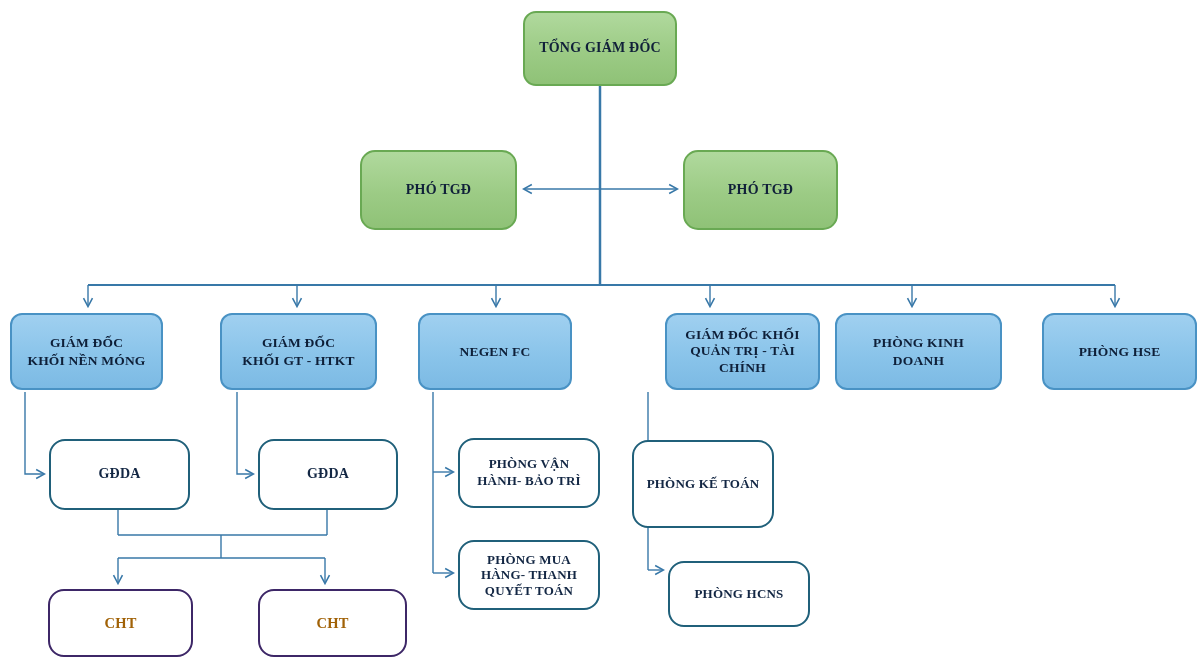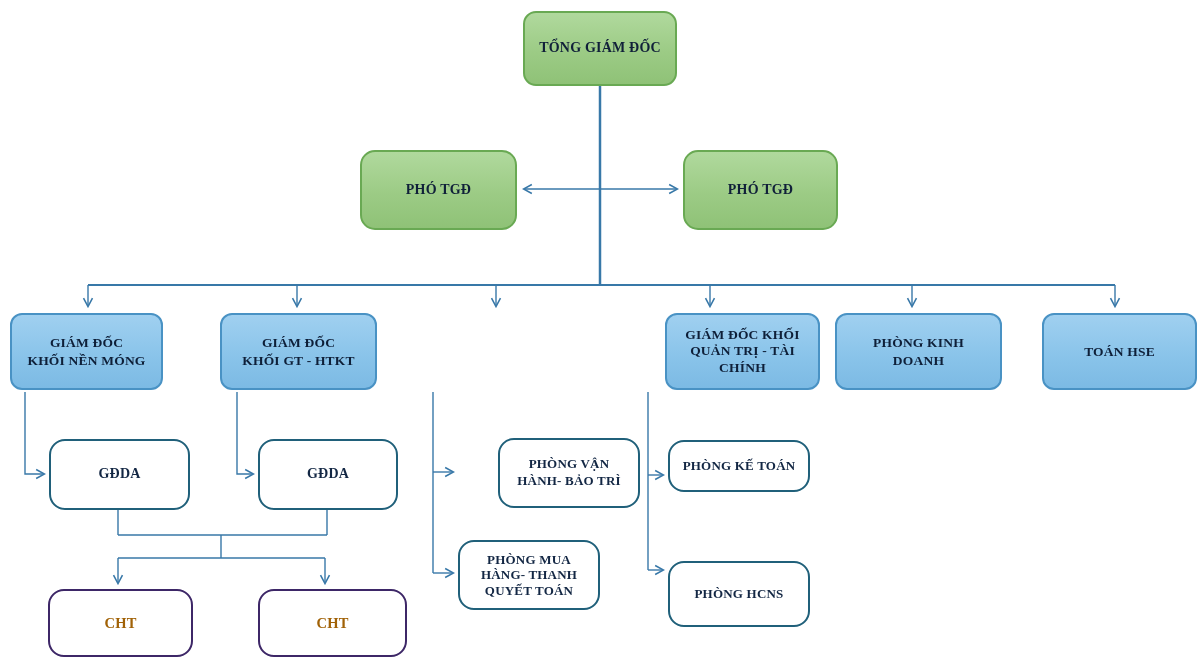--- a/index.html
+++ b/index.html
@@ -95,32 +95,33 @@
 
   <div class="node green" style="left:523px;top:11px;width:154px;height:75px;">TỔNG GIÁM ĐỐC</div>
 
   <div class="node green" style="left:360px;top:150px;width:157px;height:80px;border-radius:15px;">PHÓ TGĐ</div>
   <div class="node green" style="left:683px;top:150px;width:155px;height:80px;border-radius:15px;">PHÓ TGĐ</div>
 
   <div class="node blue" style="left:10px;top:313px;width:153px;height:77px;">GIÁM ĐỐC
 KHỐI NỀN MÓNG</div>
   <div class="node blue" style="left:220px;top:313px;width:157px;height:77px;">GIÁM ĐỐC
 KHỐI GT - HTKT</div>
+  <div class="node blue" style="left:418px;top:313px;width:154px;height:77px;">NEGEN FC</div>
   <div class="node blue" style="left:633px;top:313px;width:155px;height:77px;line-height:1.2;margin-left:32px;">GIÁM ĐỐC KHỐI
 QUẢN TRỊ - TÀI
 CHÍNH</div>
   <div class="node blue" style="left:835px;top:313px;width:167px;height:77px;">PHÒNG KINH
 DOANH</div>
-  <div class="node blue" style="left:1042px;top:313px;width:155px;height:77px;">TOÁN HSE</div>
+  <div class="node blue" style="left:1042px;top:313px;width:155px;height:77px;">PHÒNG HSE</div>
 
   <div class="node white-teal" style="left:49px;top:439px;width:141px;height:71px;font-size:14px;">GĐDA</div>
   <div class="node white-teal" style="left:258px;top:439px;width:140px;height:71px;font-size:14px;">GĐDA</div>
-  <div class="node white-teal" style="left:458px;top:438px;width:142px;height:70px;margin-left:40px;">PHÒNG VẬN
+  <div class="node white-teal" style="left:458px;top:438px;width:142px;height:70px;">PHÒNG VẬN
 HÀNH- BẢO TRÌ</div>
-  <div class="node white-teal" style="left:668px;top:440px;width:142px;height:52px;">PHÒNG KẾ TOÁN</div>
+  <div class="node white-teal" style="left:632px;top:440px;width:142px;height:88px;">PHÒNG KẾ TOÁN</div>
   <div class="node white-teal" style="left:458px;top:540px;width:142px;height:70px;line-height:1.2;">PHÒNG MUA
 HÀNG- THANH
 QUYẾT TOÁN</div>
   <div class="node white-teal" style="left:668px;top:537px;width:142px;height:66px;margin-top:24px;">PHÒNG HCNS</div>
 
   <div class="node white-purple" style="left:48px;top:589px;width:145px;height:68px;">CHT</div>
   <div class="node white-purple" style="left:258px;top:589px;width:149px;height:68px;">CHT</div>
 
 </div>
 

